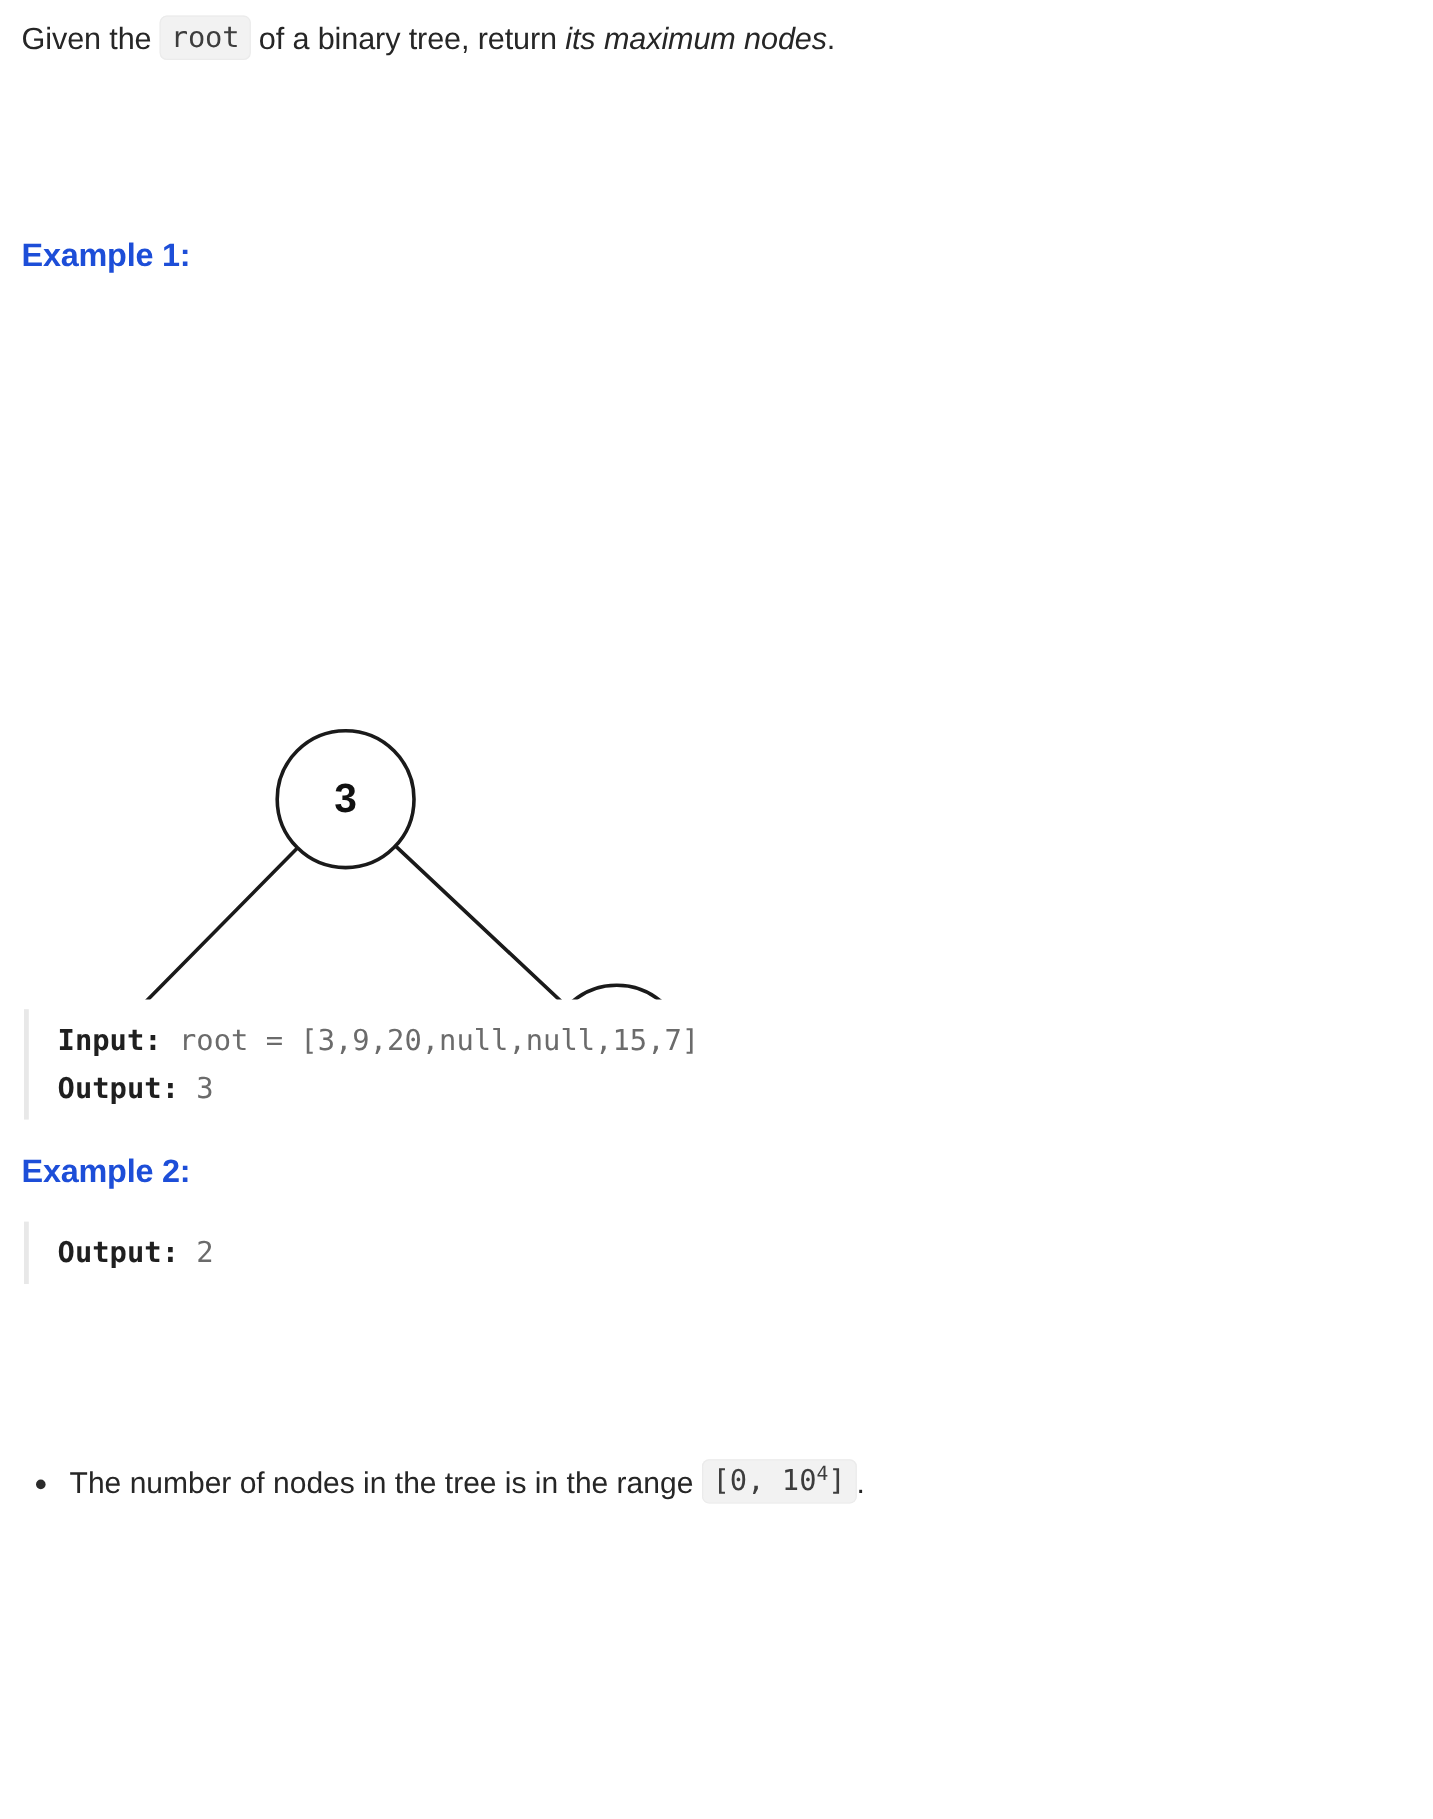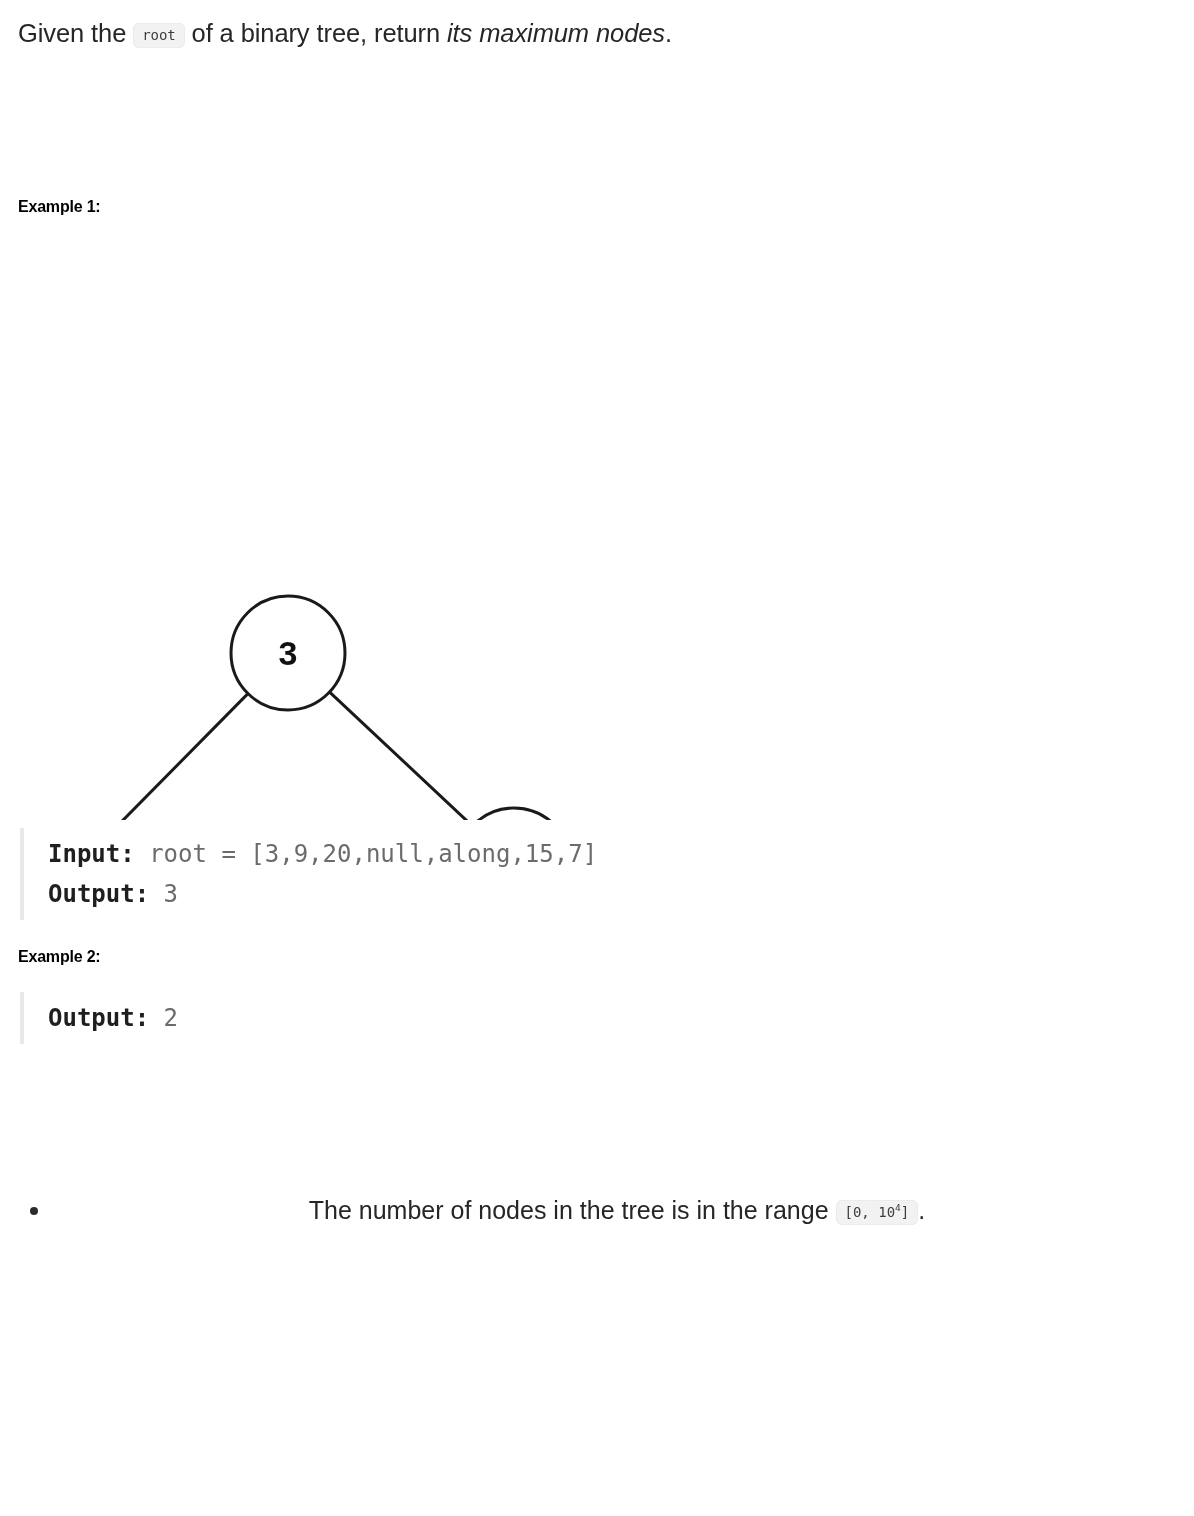--- a/index.html
+++ b/index.html
@@ -30,40 +30,40 @@
     margin: 0 0 0 0;
     color: #262626;
     letter-spacing: -0.1px;
   }
   p.para.first { margin-bottom: 36px; }
   .b { font-weight: bold; }
   .i { font-style: italic; }
 
   code.chip {
     font-family: "DejaVu Sans Mono", "Liberation Mono", monospace;
-    font-size: 14px;
+    font-size: 24px;
     background: #f2f2f2;
     border: 1px solid #ebebeb;
     border-radius: 6px;
     padding: 3px 8px 4px 8px;
     color: #3d3d3d;
     white-space: pre;
     line-height: 1;
     vertical-align: 2px;
   }
   code.chip sup {
     font-size: 0.68em;
     vertical-align: super;
     line-height: 0;
   }
 
   h3.section {
-    font-size: 16px;
+    font-size: 27px;
     font-weight: bold;
-    color: #000000;
+    color: #1d4ed8;
     margin: 0;
     letter-spacing: -0.2px;
   }
   .sp-before-ex1 { height: 106px; }
   .sp-after-ex1  { height: 34px; }
   .sp-after-fig  { height: 8px; }
   .sp-before-ex2 { height: 28px; }
   .sp-after-ex2  { height: 26px; }
   .sp-before-cons{ height: 110px; }
   .sp-after-cons { height: 36px; }
@@ -93,21 +93,20 @@
   .codeline .lbl {
     font-weight: bold;
     color: #1f1f1f;
     text-align: right;
   }
 
   ul.constraints {
     list-style: none;
     margin: 0;
     padding: 0;
-    text-align: center;
   }
   ul.constraints li {
     position: relative;
     font-size: 25px;
     line-height: 40px;
     color: #262626;
     padding-left: 40px;
     margin-bottom: 38px;
   }
   ul.constraints li:last-child { margin-bottom: 0; }
@@ -168,21 +167,21 @@
           </g>
         </g>
     </svg>
   </div>
 
   <div class="content" style="padding-top:0;">
 
     <div class="sp-after-fig"></div>
 
     <div class="codeblock">
-      <div class="codeline"><span class="lbl">Input:</span><span> root = [3,9,20,null,along,15,7]</span></div>
+      <div class="codeline"><span class="lbl">Input:</span><span> root = [3,9,20,null,null,15,7]</span></div>
       <div class="codeline"><span class="lbl">Output:</span><span> 3</span></div>
     </div>
 
     <div class="sp-before-ex2"></div>
 
     <h3 class="section">Example 2:</h3>
 
     <div class="sp-after-ex2"></div>
 
     <div class="codeblock">

